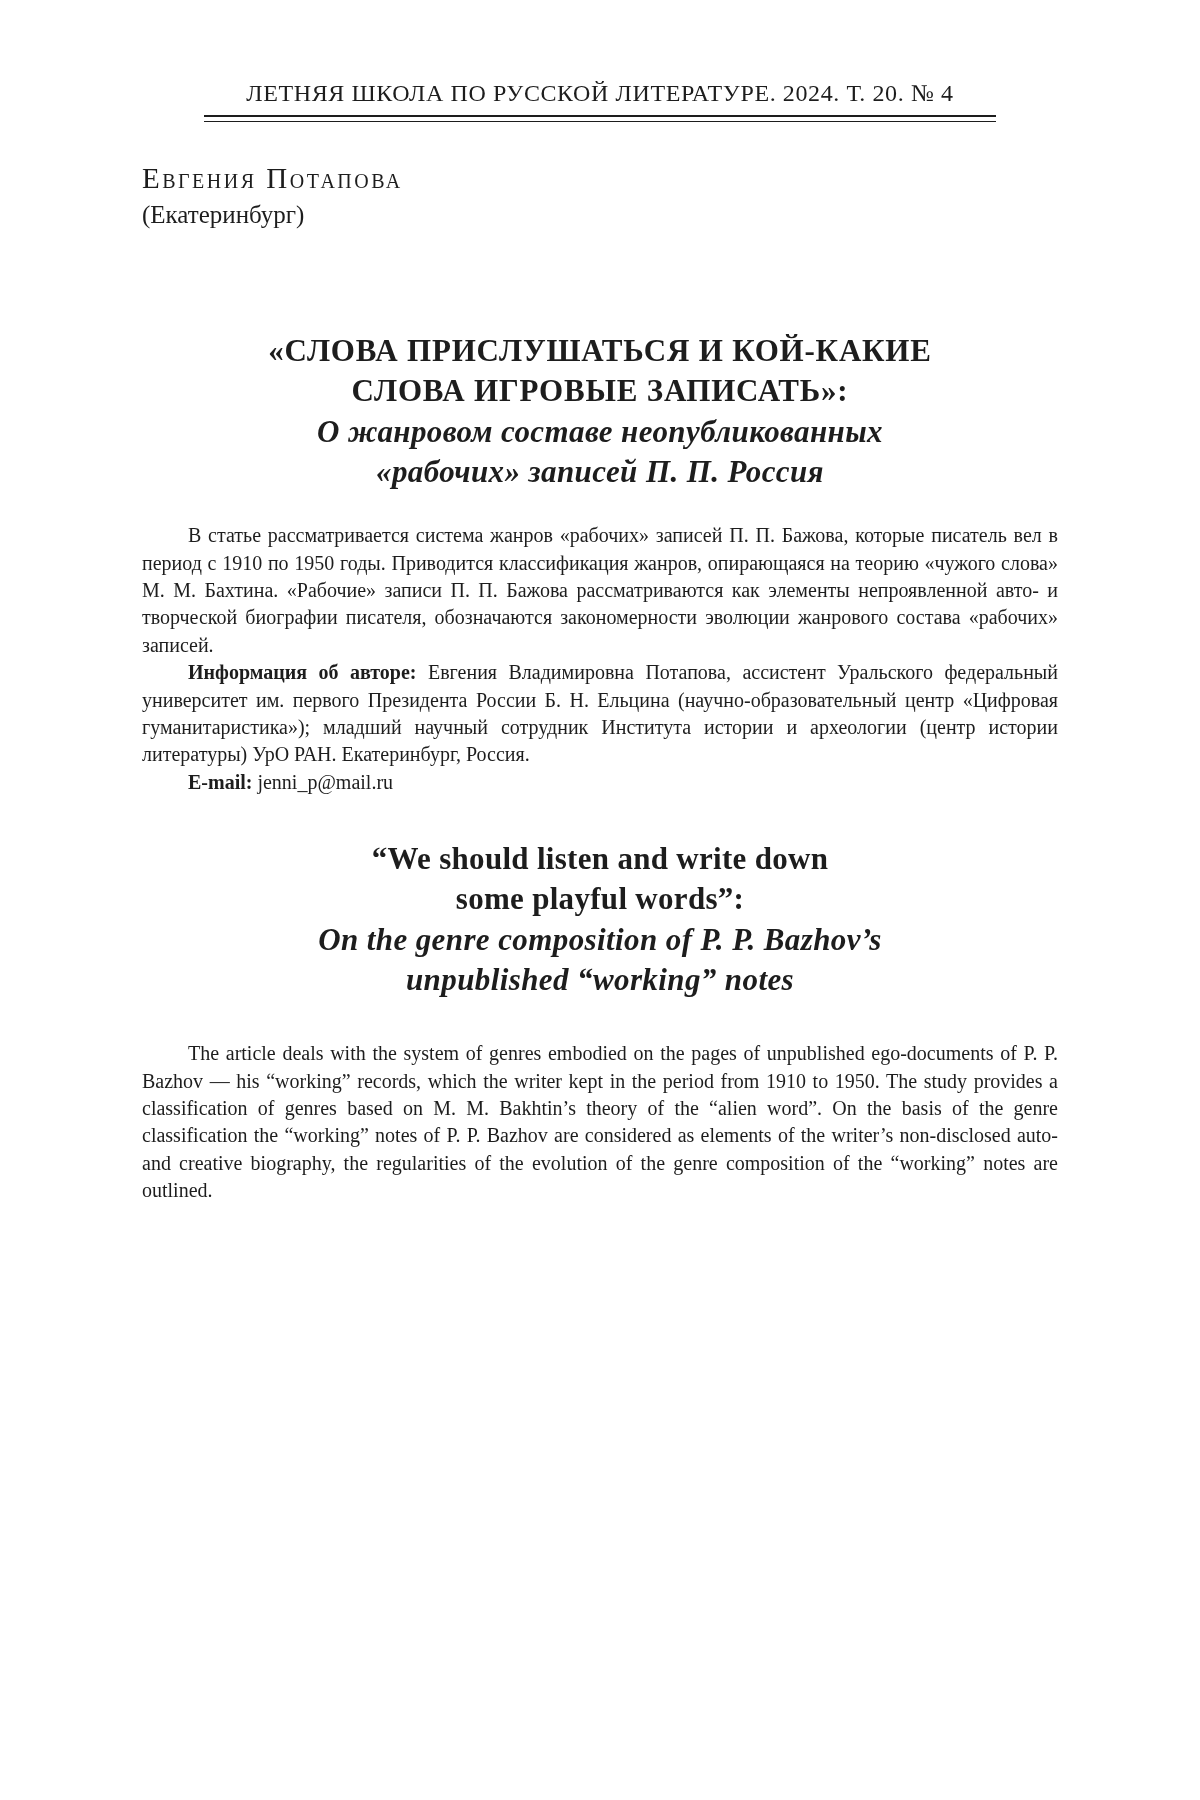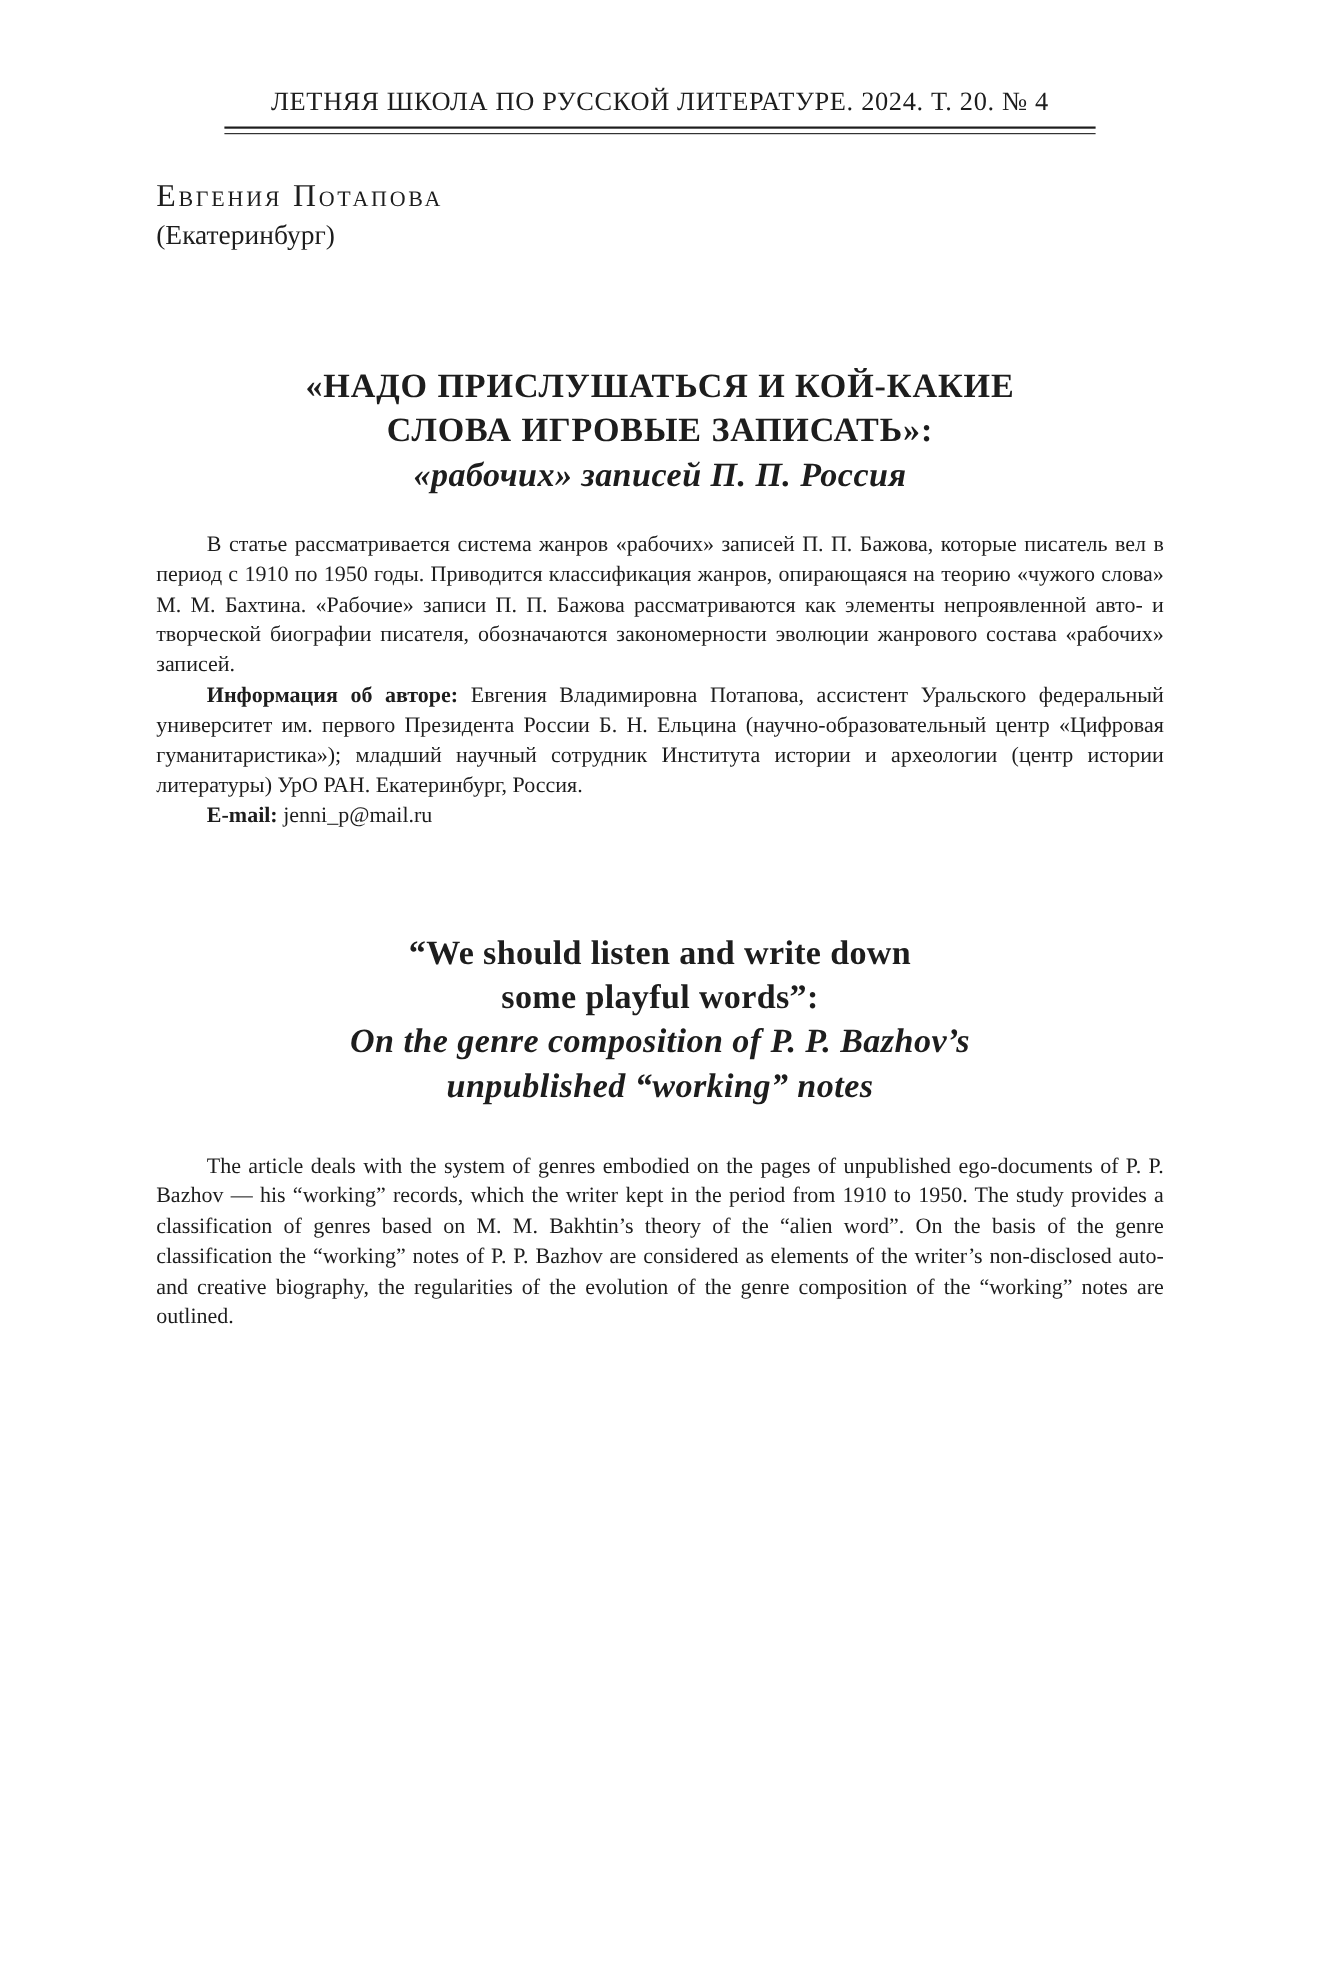--- a/index.html
+++ b/index.html
@@ -62,21 +62,21 @@
     margin-top: 30px;
     font-size: 20px;
     line-height: 1.37;
     text-align: justify;
   }
   p.indent {
     margin: 0;
     text-indent: 46px;
   }
   .title-en {
-    margin-top: 90px;
+    margin-top: 43px;
     text-align: center;
     font-weight: bold;
     font-size: 31px;
     line-height: 1.3;
     letter-spacing: 0.3px;
   }
   .en-abstract {
     margin-top: 40px;
   }
   b.lbl {
@@ -90,22 +90,23 @@
 
   <div class="jheader">ЛЕТНЯЯ ШКОЛА ПО РУССКОЙ ЛИТЕРАТУРЕ. 2024. Т. 20. № 4</div>
   <div class="rule"></div>
 
   <div class="author">
     <div class="author-name">Евгения Потапова</div>
     <div class="author-city">(Екатеринбург)</div>
   </div>
 
   <div class="title-ru">
-    <div>«НАДО ПРИСЛУШАТЬСЯ И КОЙ-КАКИЕ</div>
+    <div>«СЛОВА ПРИСЛУШАТЬСЯ И КОЙ-КАКИЕ</div>
     <div>СЛОВА ИГРОВЫЕ ЗАПИСАТЬ»:</div>
+    <div class="subtitle">О жанровом составе неопубликованных</div>
     <div class="subtitle">«рабочих» записей П. П. Россия</div>
   </div>
 
   <div class="abstract">
     <p class="indent">В статье рассматривается система жанров «рабочих» записей П. П. Бажова, которые писатель вел в период с 1910 по 1950 годы. Приводится классификация жанров, опирающаяся на теорию «чужого слова» М. М. Бахтина. «Рабочие» записи П. П. Бажова рассматриваются как элементы непроявленной авто- и творческой биографии писателя, обозначаются закономерности эволюции жанрового состава «рабочих» записей.</p>
 
 
     <p class="indent"><b class="lbl">Информация об авторе:</b><span> Евгения Владимировна Потапова, ассистент Уральского федеральный университет им. первого Президента России Б. Н. Ельцина (научно-образовательный центр «Цифровая гуманитаристика»); младший научный сотрудник Института истории и археологии (центр истории литературы) УрО РАН. Екатеринбург, Россия.</span></p>
 
     <p class="indent"><b class="lbl">E-mail:</b><span> jenni_p@mail.ru</span></p>

